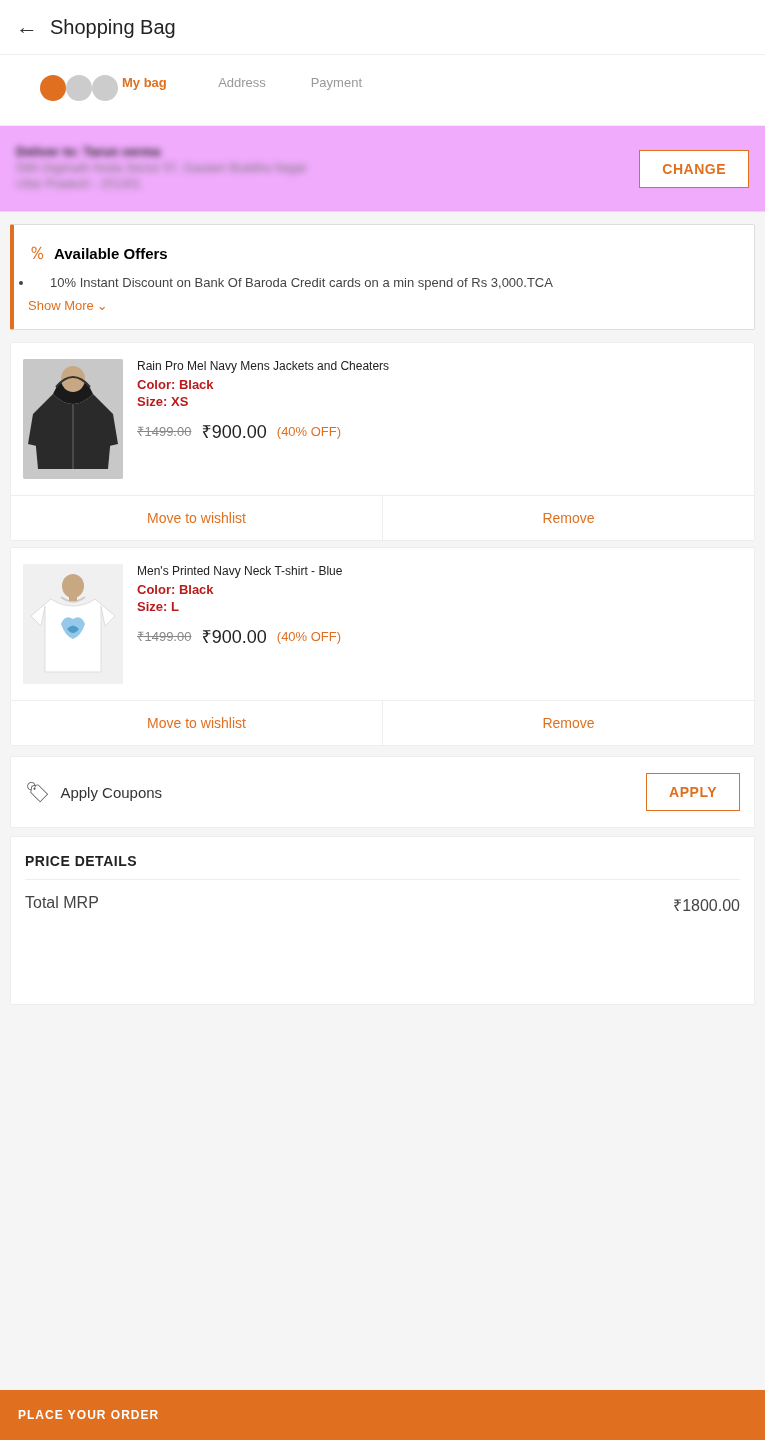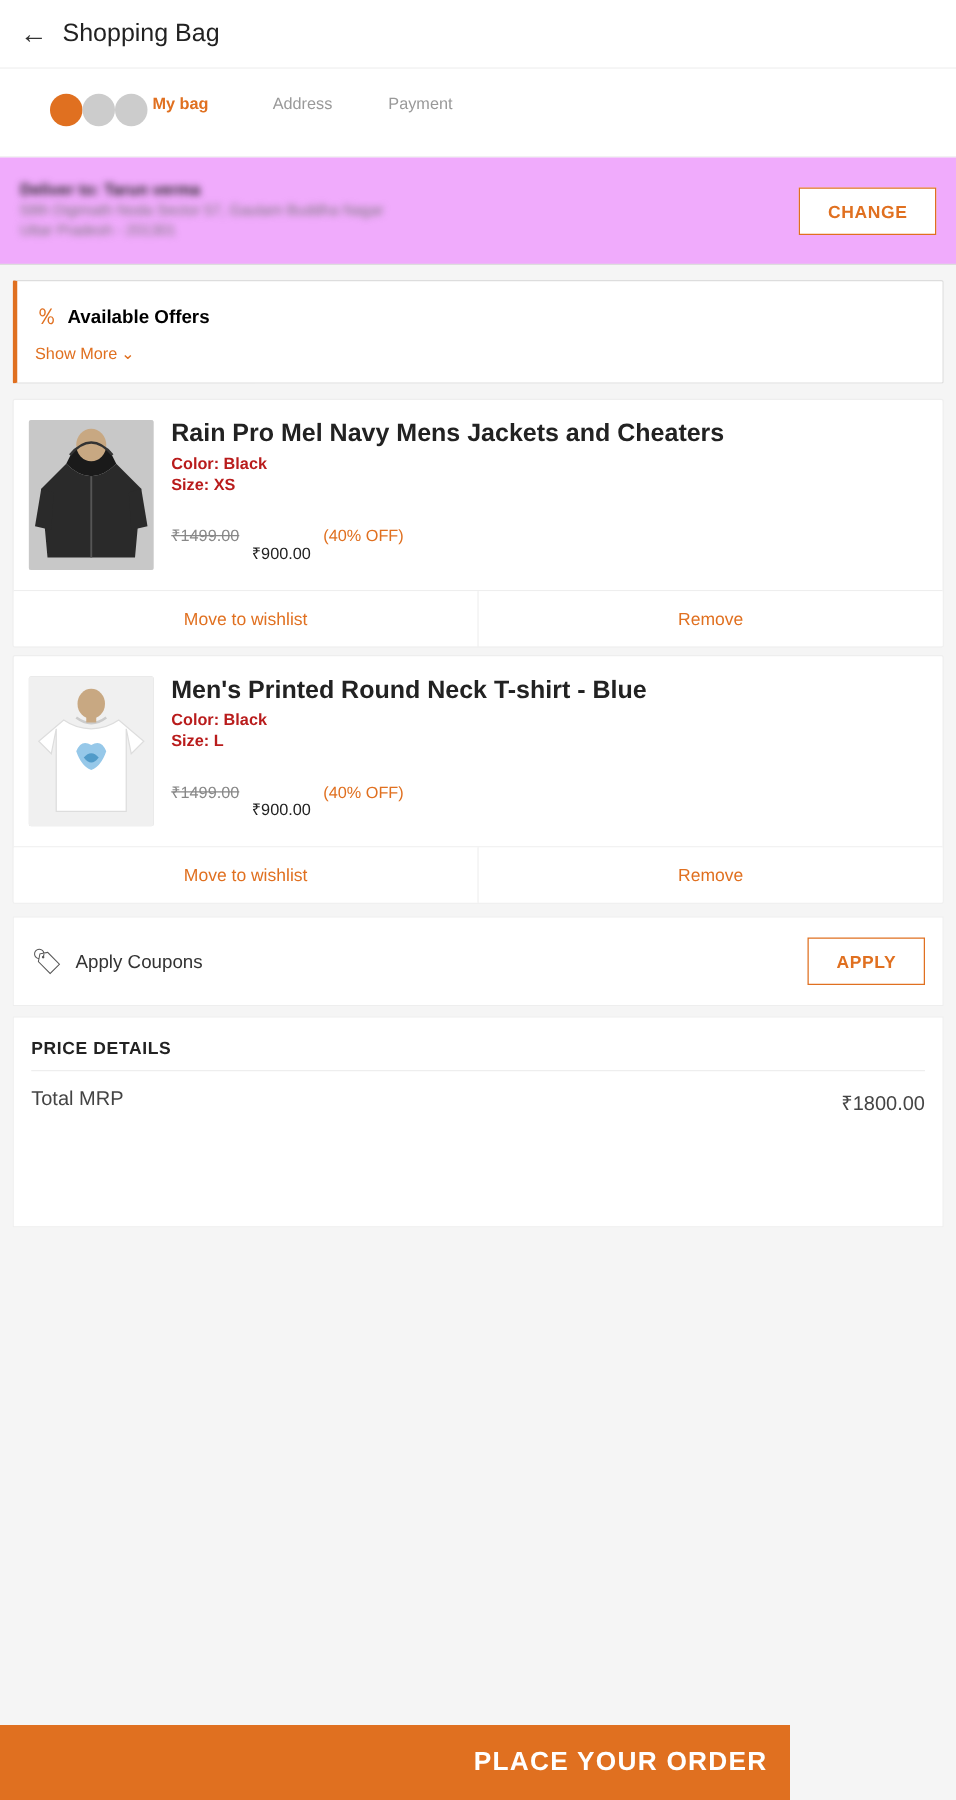--- a/index.html
+++ b/index.html
@@ -190,23 +190,23 @@
       display: flex;
       align-items: center;
       justify-content: center;
       overflow: hidden;
       border-radius: 2px;
     }
     .product-details {
       flex: 1;
     }
     .product-name {
-      font-size: 20px;
+      font-size: 12px;
       color: #222;
-      font-weight: 700;
+      font-weight: 400;
       margin-bottom: 4px;
     }
     .product-meta {
       font-size: 13px;
       color: #b91c1c;
       margin-bottom: 2px;
       font-weight: bold;
     }
     .product-pricing {
       display: flex;
@@ -214,24 +214,23 @@
       gap: 10px;
       margin-top: 10px;
       flex-wrap: wrap;
     }
     .original-price {
       font-size: 13px;
       color: #888;
       text-decoration: line-through;
     }
     .discounted-price {
-      font-size: 13px;
+      font-size: 18px;
       color: #222;
       font-weight: 500;
-      margin-top: 28px;
     }
     .discount-badge {
       font-size: 13px;
       color: #e07020;
       font-weight: 500;
     }
     .product-actions {
       display: flex;
       border-top: 1px solid #eee;
     }
@@ -307,26 +306,26 @@
       font-size: 16px;
       color: #444;
       margin-bottom: 8px;
     }
 
     
     .place-order-bar {
       position: fixed;
       bottom: 0;
       left: 0;
-      width: 632px;
+      width: 765px;
       background: #e07020;
       color: #fff;
-      text-align: right;
+      text-align: left;
       padding: 18px;
-      font-size: 21px;
+      font-size: 12px;
       font-weight: bold;
       letter-spacing: 1px;
       cursor: pointer;
       z-index: 100;
     }
 
     
     .blurred {
       filter: blur(3px);
       user-select: none;
@@ -364,20 +363,23 @@
     <div class="address-line blurred">Uttar Pradesh - 201301</div>
   </div>
   <button class="change-btn">CHANGE</button>
 </div>
 
 <div class="offers-section">
   <div class="offers-header">
     <span class="offer-icon">％</span>
     <span class="offers-title">Available Offers</span>
   </div>
+  <ul class="offer-list">
+    <li class="offer-item">10% Instant Discount on Bank Of Baroda Credit cards on a min spend of Rs 3,000.TCA</li>
+  </ul>
   <div class="show-more-btn">
     <span>Show More</span>
     <span>⌄</span>
   </div>
 </div>
 
 <div class="product-section">
   <div class="product-row">
     <div class="product-image">
 
@@ -430,21 +432,21 @@
 
         <path d="M38 60 Q42 50 50 55 Q58 50 62 60 Q58 72 50 75 Q42 72 38 60Z" fill="#6ab0e0" opacity="0.7"></path>
         <path d="M44 65 Q50 58 56 65 Q50 73 44 65Z" fill="#4090c0" opacity="0.8"></path>
 
         <ellipse cx="50" cy="22" rx="11" ry="12" fill="#c8a882"></ellipse>
 
         <rect x="46" y="31" width="8" height="6" fill="#c8a882"></rect>
       </svg>
     </div>
     <div class="product-details">
-      <div class="product-name">Men's Printed Round Neck T-shirt - Blue</div>
+      <div class="product-name">Men's Printed Navy Neck T-shirt - Blue</div>
       <div class="product-meta">Color: <span>Black</span></div>
       <div class="product-meta">Size: <span>L</span></div>
       <div class="product-pricing">
         <span class="original-price">₹1499.00</span>
         <span class="discounted-price">₹900.00</span>
         <span class="discount-badge">(40% OFF)</span>
       </div>
     </div>
   </div>
   <div class="product-actions">

